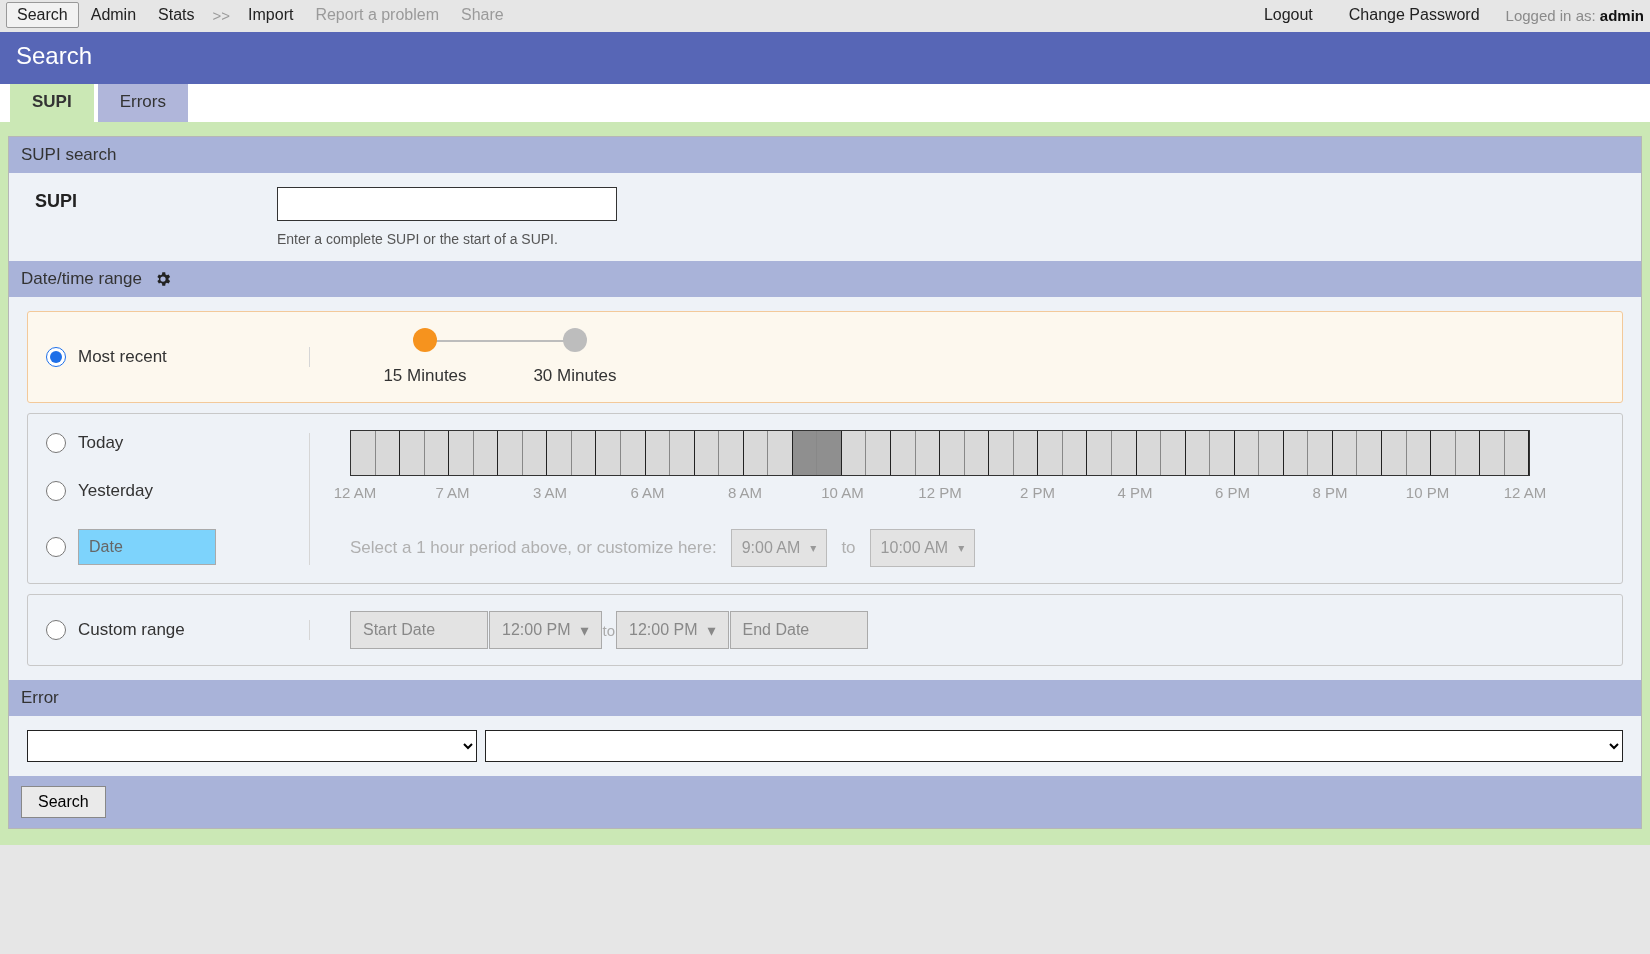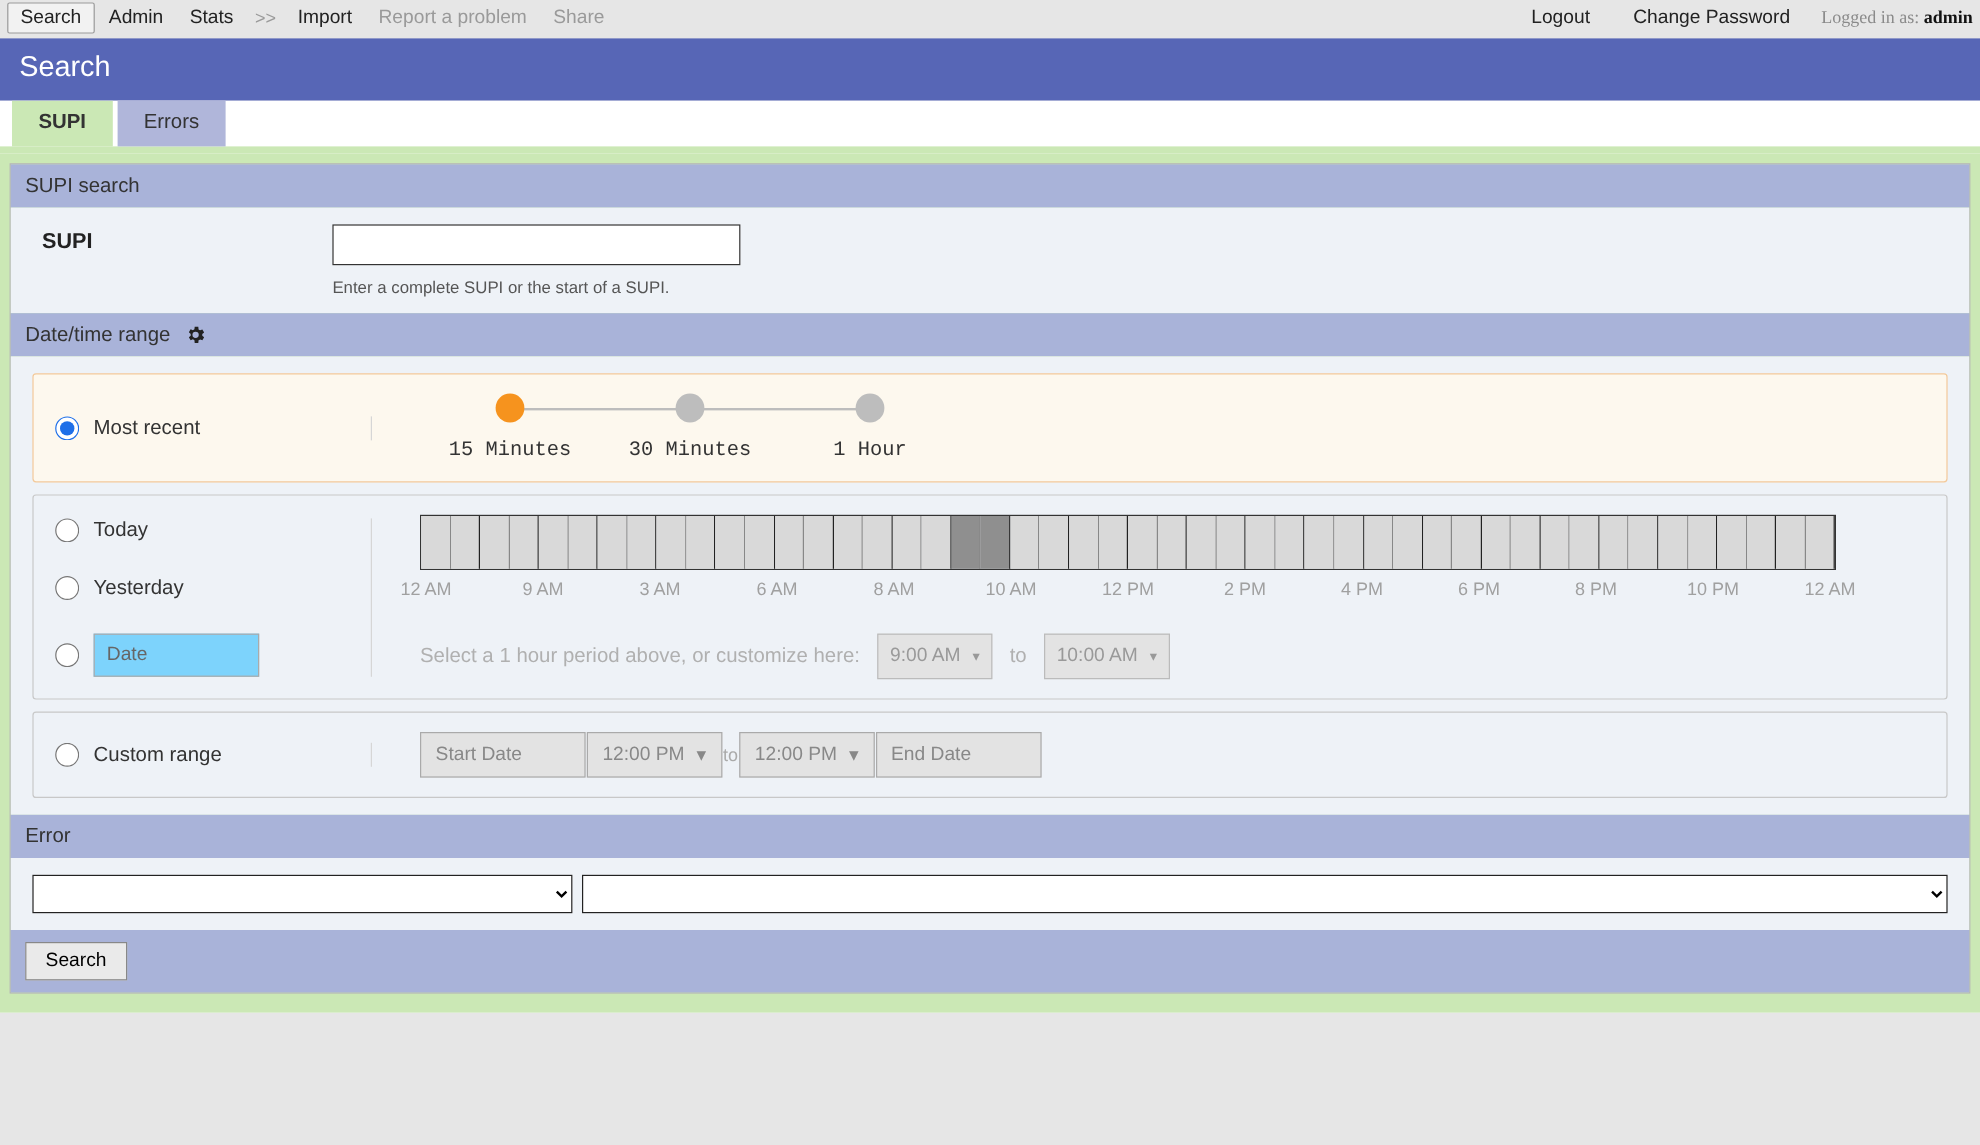--- a/index.html
+++ b/index.html
@@ -22,21 +22,21 @@
 .topbar .nav-right { margin-left: auto; display: flex; align-items: center; gap: 16px; }
 .nav-item {
   padding: 3px 10px;
   cursor: pointer;
   color: #222;
   font-size: 16px;
 }
 .nav-item.active { border: 1px solid #999; border-radius: 2px; background: #f2f2f2; }
 .nav-item.disabled { color: #9a9a9a; }
 .nav-sep { color: #9a9a9a; padding: 0 6px; font-size: 15px; }
-.logged-in { color: #8a8a8a; font-family: Liberation Serif, serif; }
+.logged-in { color: #8a8a8a; }
 .logged-in b { color: #111; font-weight: bold; }
 
 
 .titlebar {
   background: #5766b6;
   color: #fff;
   font-size: 24px;
   padding: 10px 16px 14px 16px;
 }
 
@@ -133,21 +133,21 @@
 
 .right-col { flex: 1; padding-left: 40px; }
 
 
 .step-slider { display: flex; align-items: center; position: relative; }
 .step { display: flex; flex-direction: column; align-items: center; width: 150px; position: relative; }
 .step-dot { width: 24px; height: 24px; border-radius: 50%; background: #bdbdbd; z-index: 2; }
 .step.active .step-dot { background: #f6931e; }
 .step-label { margin-top: 14px; font-size: 17px; color: #333; white-space: nowrap; }
 .step-track { position: absolute; top: 12px; left: 75px; right: 75px; height: 2px; background: #bdbdbd; z-index: 1; }
-.step-slider-wrap { position: relative; display: inline-block; font-family: Liberation Mono, monospace; }
+.step-slider-wrap { position: relative; display: inline-block; }
 
 
 .timeline-wrap { display: flex; flex-direction: column; gap: 4px; }
 .timeline {
   display: flex;
   border: 1px solid #333;
   height: 46px;
   width: 1180px;
 }
 .tl-cell {
@@ -284,24 +284,20 @@
                 <div class="step-track"></div>
                 <div class="step-slider">
                   <div class="step active">
                     <div class="step-dot"></div>
                       <div class="step-label">15 Minutes</div>
                   </div>
                   <div class="step">
                     <div class="step-dot"></div>
                       <div class="step-label">30 Minutes</div>
                   </div>
-                  <div class="step">
-                    <div class="step-dot"></div>
-                      <div class="step-label">1 Hour</div>
-                  </div>
                 </div>
               </div>
             </div>
           </div>
 
           <div class="range-box">
             <div class="radio-col">
               <label class="radio-item">
                 <input type="radio" name="range" style="">
                 <span>Today</span>
@@ -362,21 +358,21 @@
                     <div class="tl-cell hour-end"></div>
                     <div class="tl-cell"></div>
                     <div class="tl-cell hour-end"></div>
                     <div class="tl-cell"></div>
                     <div class="tl-cell hour-end"></div>
                     <div class="tl-cell"></div>
                     <div class="tl-cell hour-end"></div>
                   </div>
                 <div class="timeline-labels" id="timeline-labels">
                     <div class="tl-label">12 AM</div>
-                    <div class="tl-label">9 AM</div>
+                    <div class="tl-label">7 AM</div>
                     <div class="tl-label">3 AM</div>
                     <div class="tl-label">6 AM</div>
                     <div class="tl-label">8 AM</div>
                     <div class="tl-label">10 AM</div>
                     <div class="tl-label">12 PM</div>
                     <div class="tl-label">2 PM</div>
                     <div class="tl-label">4 PM</div>
                     <div class="tl-label">6 PM</div>
                     <div class="tl-label">8 PM</div>
                     <div class="tl-label">10 PM</div>

